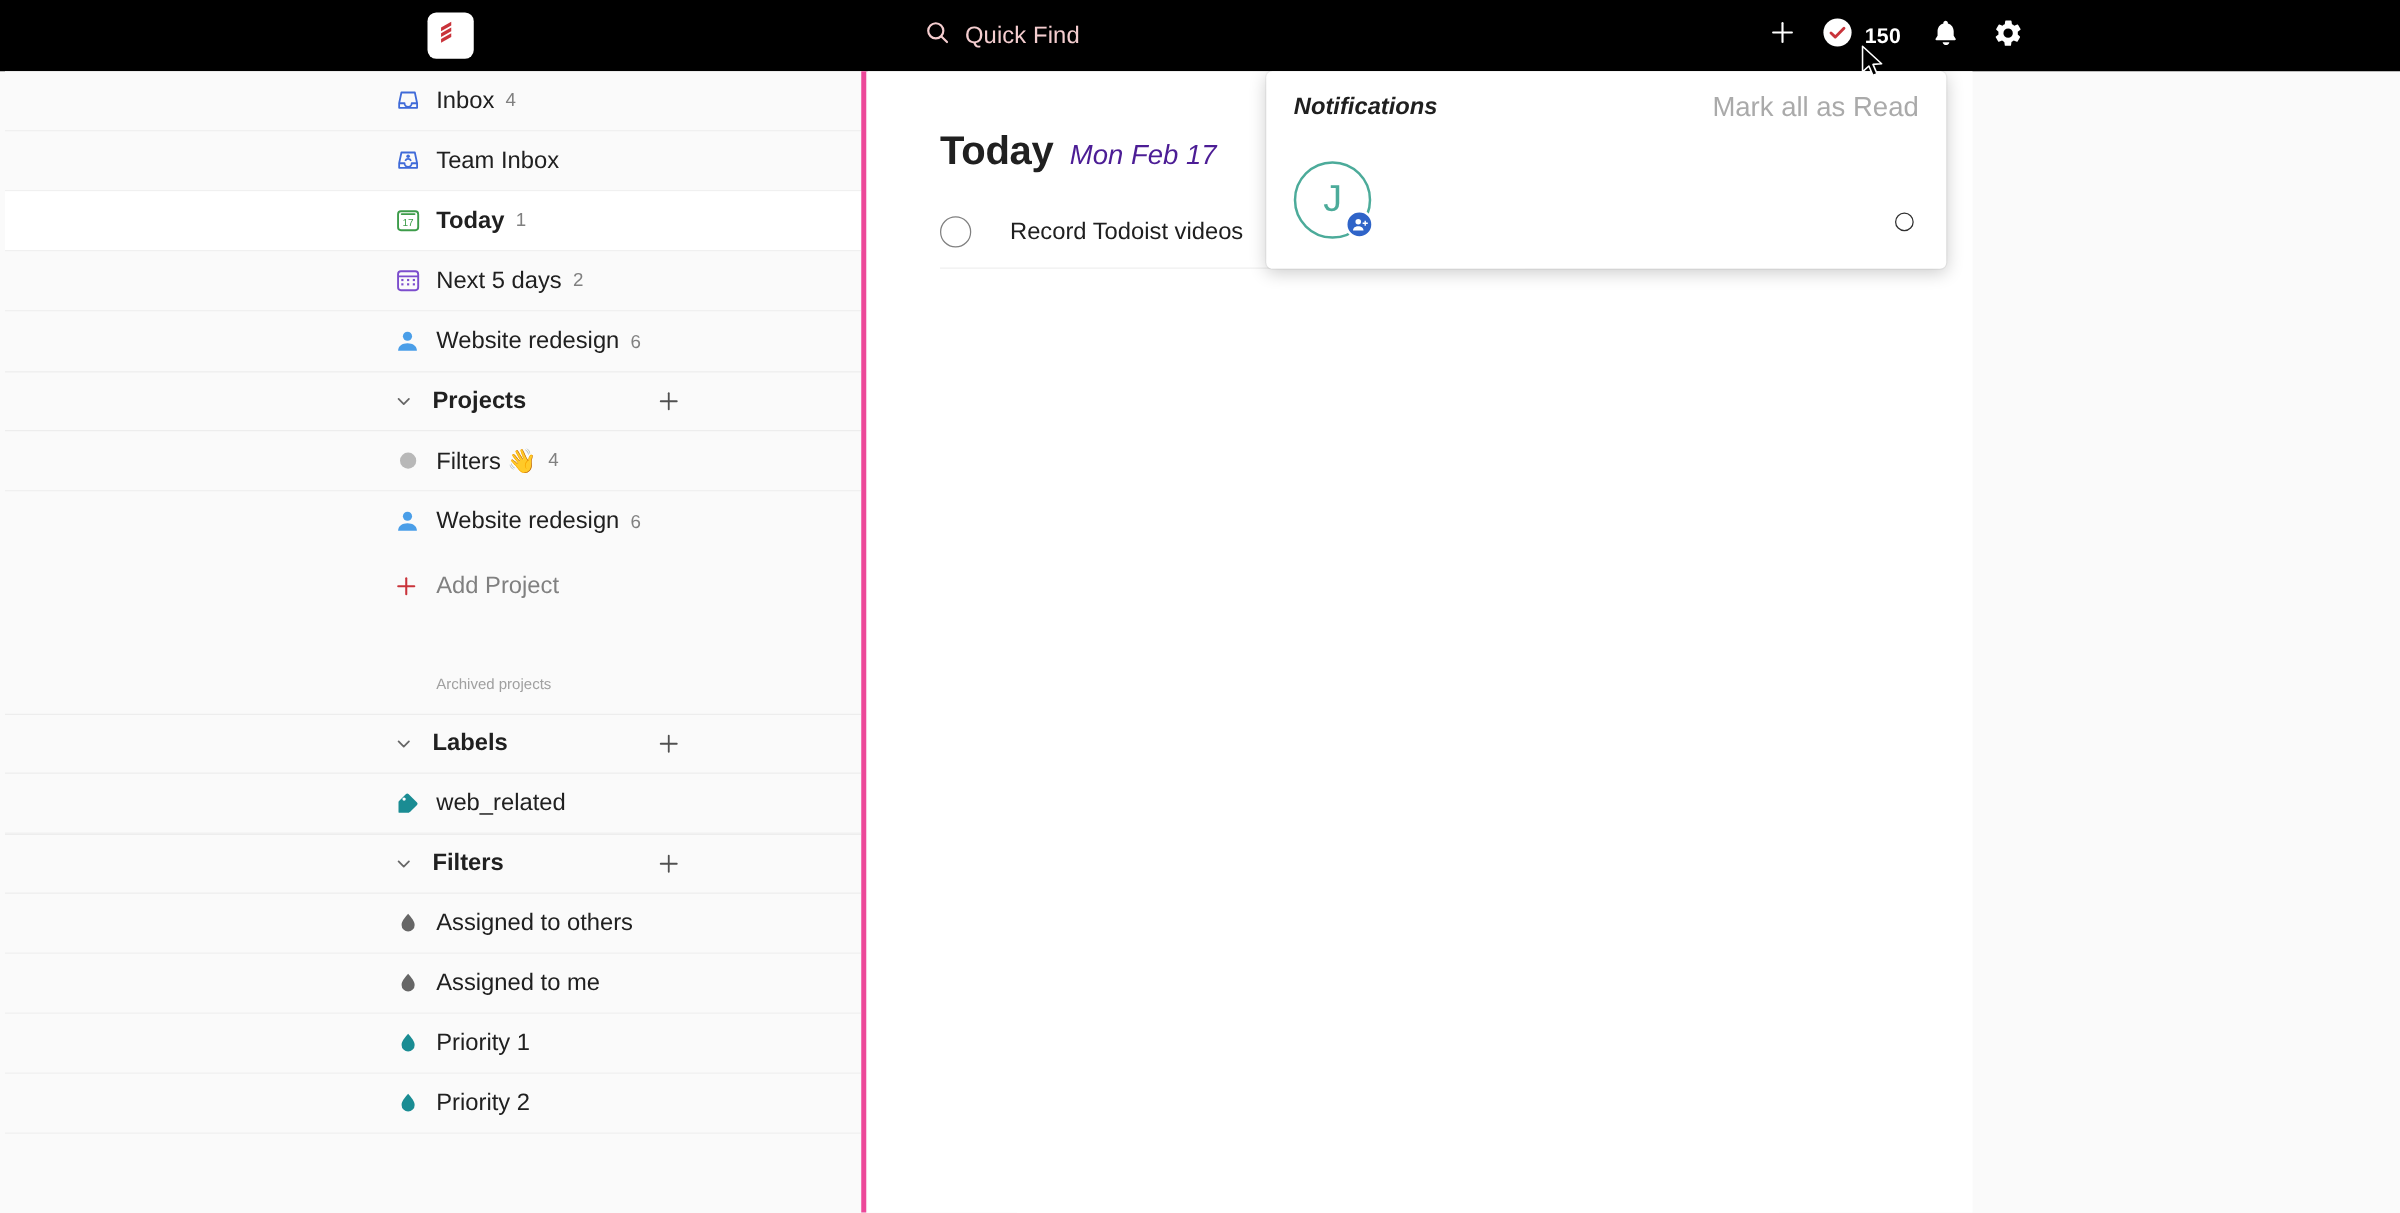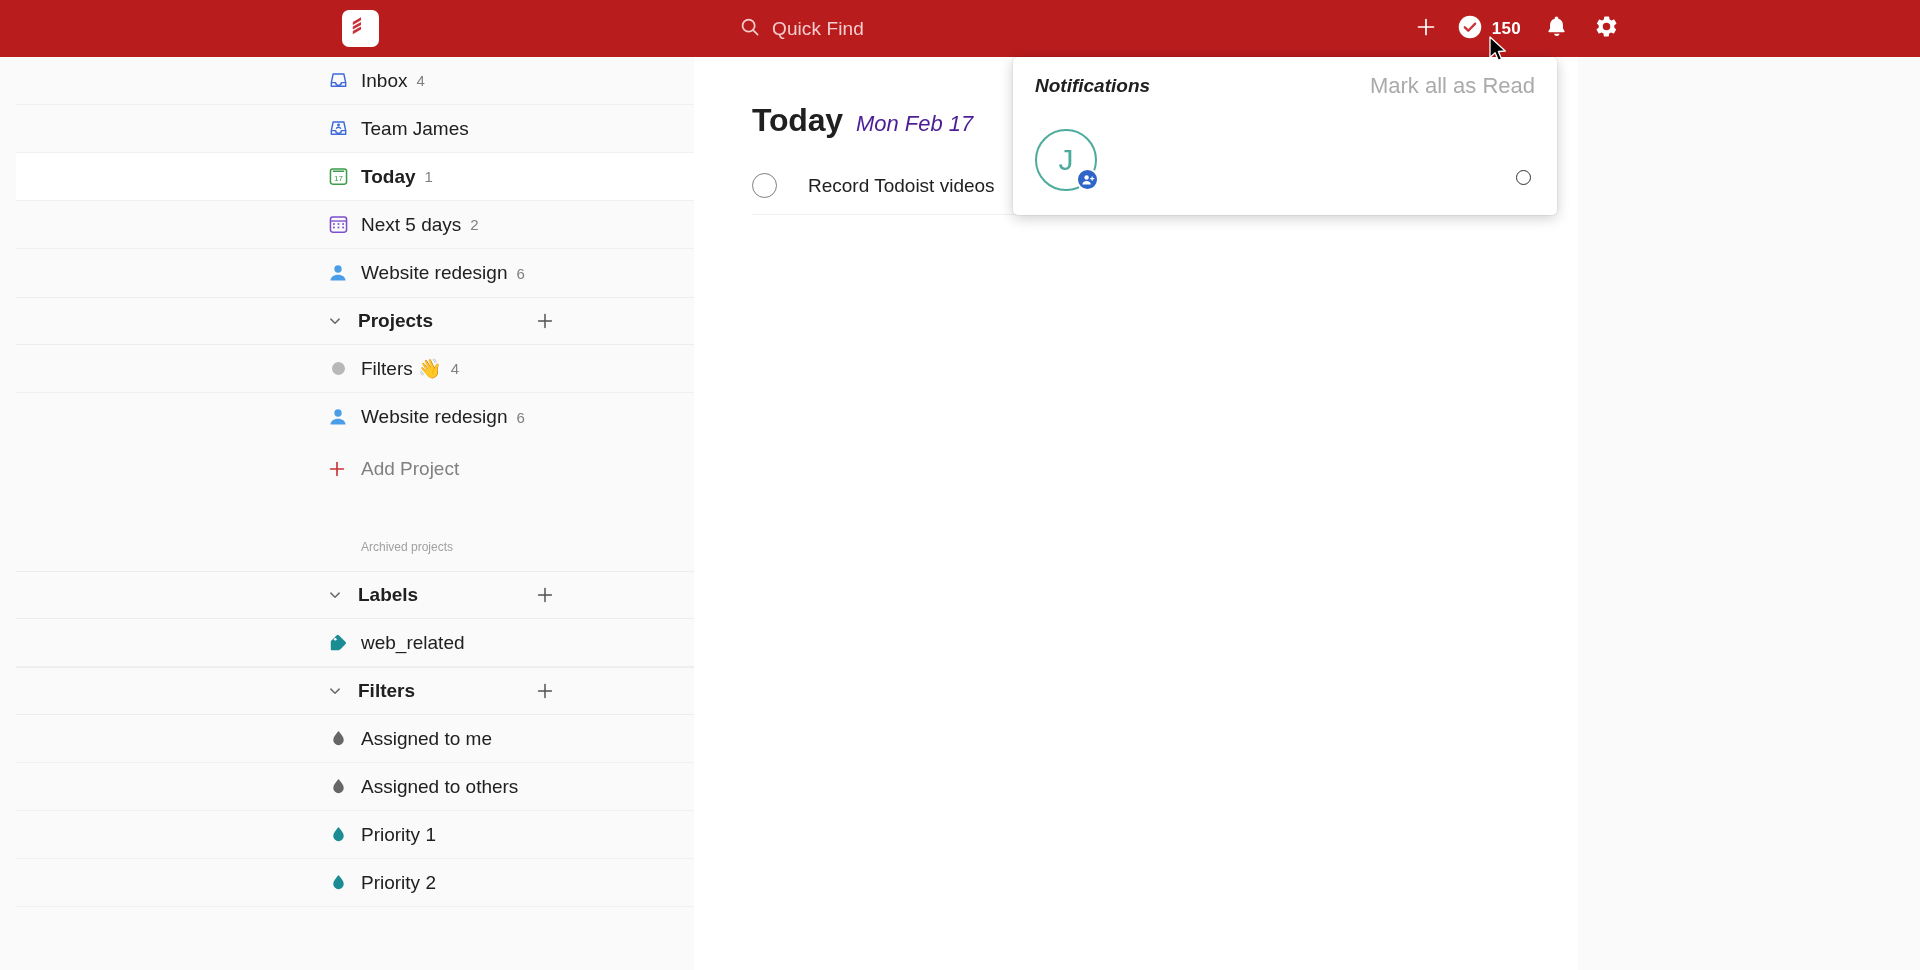--- a/index.html
+++ b/index.html
@@ -6,21 +6,21 @@
   html, body {
     width: 1920px; height: 970px;
     font-family: "Liberation Sans", sans-serif;
     background: #fafafa;
     overflow: hidden;
   }
 
   
   #topbar {
     position: absolute; left: 0; top: 0; width: 1920px; height: 57px;
-    background: #b91c1c;
+    background: #000000;
     display: flex; align-items: center;
   }
   #topbar-inner {
     position: relative; width: 1920px; height: 57px;
   }
   .logo-btn {
     position: absolute; left: 342px; top: 10px;
     width: 37px; height: 37px;
     background: #ffffff; border-radius: 7px;
     display: flex; align-items: center; justify-content: center;
@@ -43,24 +43,24 @@
     cursor: pointer; border-radius: 4px;
   }
   .karma-btn {
     height: 44px; display: flex; align-items: center; gap: 9px;
     padding: 0 10px 0 6px; cursor: pointer; border-radius: 4px;
   }
   .karma-num { color: #ffffff; font-size: 17px; font-weight: bold; letter-spacing: .3px; }
 
   
   #sidebar {
-    position: absolute; left: 16px; top: 57px;
+    position: absolute; left: 4px; top: 57px;
     width: 689px; height: 913px;
     background: #fafafa;
-    border-right: 6px solid #ec4899;
+    border-right: 4px solid #ec4899;
     overflow: hidden;
   }
   .snav { position: relative; }
   .srow {
     position: relative; height: 48px;
     display: flex; align-items: center;
     padding-left: 345px; cursor: pointer;
     border-bottom: 1px solid #f0f0f0;
   }
   .srow.noline { border-bottom: none; }
@@ -271,21 +271,21 @@
 
     <div class="srow">
       <span class="sicon">
         <svg width="23" height="23" viewBox="0 0 24 24" fill="none" stroke="#3f6ad8" stroke-width="1.5" stroke-linejoin="round">
           <path d="M4.5 14.2 L6.4 5.2 H17.6 L19.5 14.2 V18 H4.5 Z"></path>
           <path d="M4.5 14.2 H9 a3 3 0 0 0 6 0 h4.5"></path>
           <circle cx="12" cy="8.4" r="1.5" fill="#3f6ad8" stroke="none"></circle>
           <path d="M9.6 12.2 a2.6 2.6 0 0 1 4.8 0"></path>
         </svg>
       </span>
-      <span class="slabel">Team James</span>
+      <span class="slabel">Team Inbox</span>
       <span class="scount"></span>
     </div>
 
     <div class="srow active">
       <span class="sicon">
         <svg width="23" height="23" viewBox="0 0 24 24">
           <rect x="3.6" y="4.2" width="16.8" height="15.8" rx="2.4" fill="none" stroke="#3d9c4a" stroke-width="1.6"></rect>
           <line x1="6.6" y1="6.5" x2="17.4" y2="6.5" stroke="#3d9c4a" stroke-width="1.5" stroke-linecap="round"></line>
           <text x="12" y="16.6" font-size="8.4" font-family="Liberation Sans, sans-serif" fill="#3d9c4a" text-anchor="middle">17</text>
         </svg>
@@ -414,30 +414,30 @@
       </svg>
     </span>
   </div>
 
   <div class="srow">
     <span class="sicon">
       <svg width="19" height="19" viewBox="0 0 24 24" fill="#666666">
         <path d="M12 2.6c3.6 4.4 6.6 7.6 6.6 11.2a6.6 6.6 0 0 1-13.2 0c0-3.6 3-6.8 6.6-11.2z"></path>
       </svg>
     </span>
-    <span class="slabel">Assigned to me</span>
+    <span class="slabel">Assigned to others</span>
   </div>
 
   <div class="srow">
     <span class="sicon">
       <svg width="19" height="19" viewBox="0 0 24 24" fill="#666666">
         <path d="M12 2.6c3.6 4.4 6.6 7.6 6.6 11.2a6.6 6.6 0 0 1-13.2 0c0-3.6 3-6.8 6.6-11.2z"></path>
       </svg>
     </span>
-    <span class="slabel">Assigned to others</span>
+    <span class="slabel">Assigned to me</span>
   </div>
 
   <div class="srow">
     <span class="sicon">
       <svg width="19" height="19" viewBox="0 0 24 24" fill="#1a8c93">
         <path d="M12 2.6c3.6 4.4 6.6 7.6 6.6 11.2a6.6 6.6 0 0 1-13.2 0c0-3.6 3-6.8 6.6-11.2z"></path>
       </svg>
     </span>
     <span class="slabel">Priority 1</span>
   </div>

